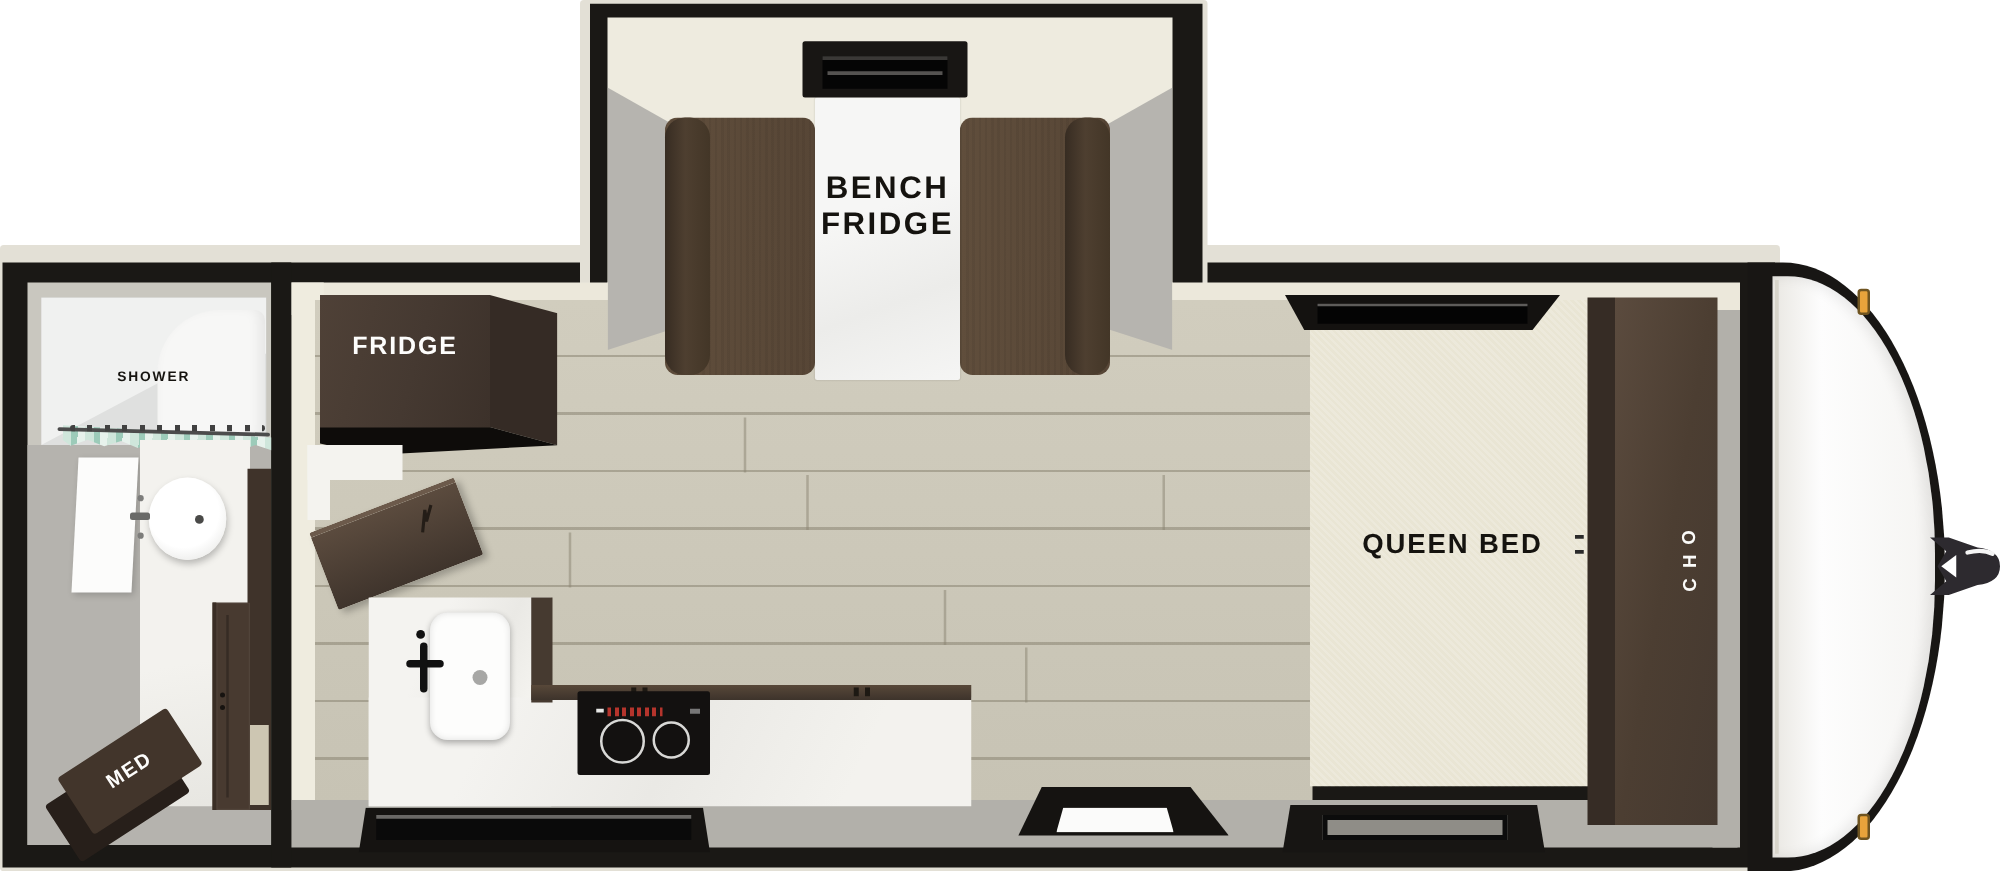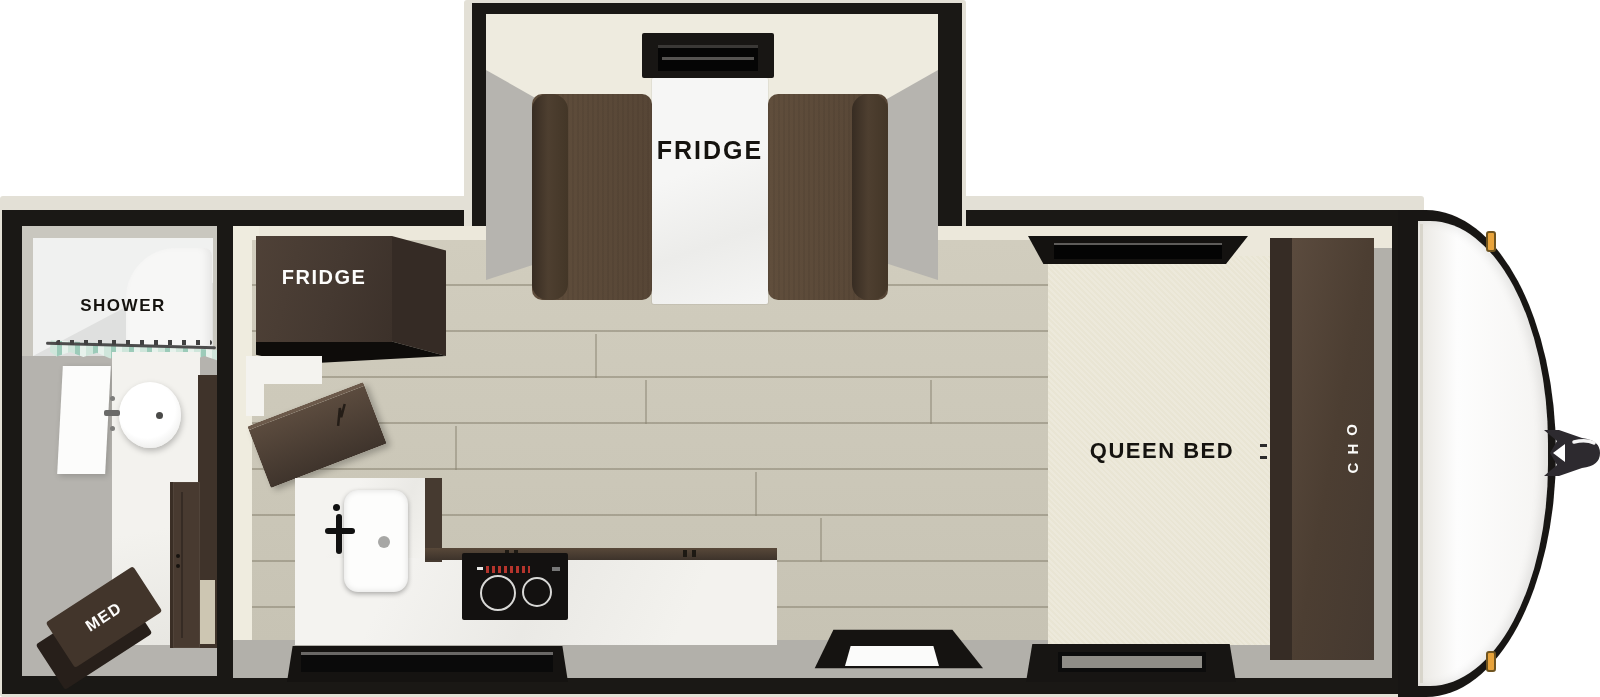--- a/index.html
+++ b/index.html
@@ -38,21 +38,21 @@
   .gray-strip-right{left:1370px;top:248px;width:22px;height:430px;background:#b2b0aa;}
 
   
   .bath-bg{left:22px;top:226px;width:195px;height:450px;background:#c9c7bf;}
   .bath-floor{left:22px;top:356px;width:195px;height:320px;background:#b5b3ae;}
   .shower-zone{left:33px;top:238px;width:180px;height:118px;background:#dfe0df;}
   .shower-facet{position:absolute;left:0;top:0;width:100%;height:100%;background:#f0f1f0;
       clip-path:polygon(0 0,100% 0,100% 38%,52% 58%,0 100%);}
   .shower-pan{left:126px;top:248px;width:86px;height:108px;background:#f7f7f6;
       border-radius:50px 8px 0 0;box-shadow:inset -4px -4px 10px rgba(0,0,0,.08);}
-  .shower-lbl{left:40px;top:296px;width:166px;font-size:17px;}
+  .shower-lbl{left:40px;top:296px;width:166px;font-size:11px;}
   .curtain{left:50px;top:338px;width:168px;height:26px;transform:rotate(2deg);
       background:repeating-linear-gradient(90deg,#cfe6db 0 7px,#9ccbb9 7px 12px,#e7f2ec 12px 18px);
       clip-path:polygon(0 20%,100% 35%,100% 75%,92% 60%,84% 80%,76% 62%,68% 82%,60% 60%,52% 80%,44% 62%,36% 82%,28% 62%,20% 80%,12% 62%,4% 82%,0 64%);}
   .rod{left:46px;top:344px;width:170px;height:3px;background:#4c4c4c;transform:rotate(1.5deg);border-radius:2px;}
   .rings{left:56px;top:340px;width:156px;height:5px;
       background:repeating-linear-gradient(90deg,#414141 0 4px,rgba(0,0,0,0) 4px 14px);border-radius:3px;}
   .bath-door-white{left:60px;top:366px;width:48px;height:108px;background:#fcfcfb;
       transform:skewX(-3deg);box-shadow:2px 2px 6px rgba(0,0,0,.18);}
   .vanity{left:112px;top:352px;width:88px;height:293px;
       background:linear-gradient(170deg,#f3f2ee 60%,#e7e6e1);}
@@ -118,21 +118,21 @@
   .roll-l{left:0;} .roll-r{right:0;}
   .dinette-table{left:652px;top:78px;width:116px;height:226px;
       background:linear-gradient(160deg,#f6f6f5 40%,#ececea 70%,#f5f5f4);border-radius:2px;
       box-shadow:0 0 0 1px rgba(0,0,0,.05);}
   .dinette-window{left:642px;top:33px;width:132px;height:45px;background:#181614;border-radius:2px;}
   .dw-inner{position:absolute;left:16px;top:12px;width:100px;height:26px;background:#050505;border-top:3px solid #3a3836;}
   .dw-slat{position:absolute;left:20px;top:24px;width:92px;height:3px;background:#555351;}
   .dinette-lbl{left:625px;top:136px;width:170px;font-size:25px;letter-spacing:2px;}
 
   
-  .bed{left:1048px;top:256px;width:228px;height:389px;
+  .bed{left:1048px;top:240px;width:228px;height:389px;
       background:repeating-linear-gradient(45deg,rgba(255,255,255,.16) 0 2px,rgba(0,0,0,0) 2px 4px),#e9e5d4;}
   .bed-lbl{position:absolute;left:0;top:182px;width:100%;font-size:22px;}
   .bed-dash{position:absolute;left:212px;width:7px;height:3px;background:#2b2b2b;}
   .ohc{left:1270px;top:238px;width:104px;height:422px;
       background:linear-gradient(100deg,#5b4b3e 0%,#4c3e32 50%,#453930 100%);
       border-left:22px solid #362c25;}
   .vletters{position:absolute;right:16px;top:50%;transform:translateY(-50%);
       display:flex;flex-direction:column;align-items:center;gap:4px;font-size:15px;font-weight:bold;color:#fbfbf9;}
   .vletters span{display:block;line-height:1;transform:rotate(-90deg);}
   .window-top-bed{left:1028px;top:236px;width:220px;height:28px;background:#141210;
@@ -264,20 +264,21 @@
   </div>
   <div class="abs bench bench-r z4">
     <div class="roll roll-r"></div>
   </div>
   <div class="abs dinette-table z4"></div>
   <div class="abs dinette-window z4">
     <div class="dw-inner"></div>
     <div class="dw-slat"></div>
   </div>
   <div class="abs lbl dinette-lbl z5">
+    <div>BENCH</div>
     <div>FRIDGE</div>
   </div>
 
   <div class="abs bed z3">
     <div class="bed-lbl lbl">QUEEN BED</div>
     <div class="bed-dash" style="top:188px;"></div>
     <div class="bed-dash" style="top:200px;"></div>
   </div>
   <div class="abs ohc z3">
     <div class="vletters">

